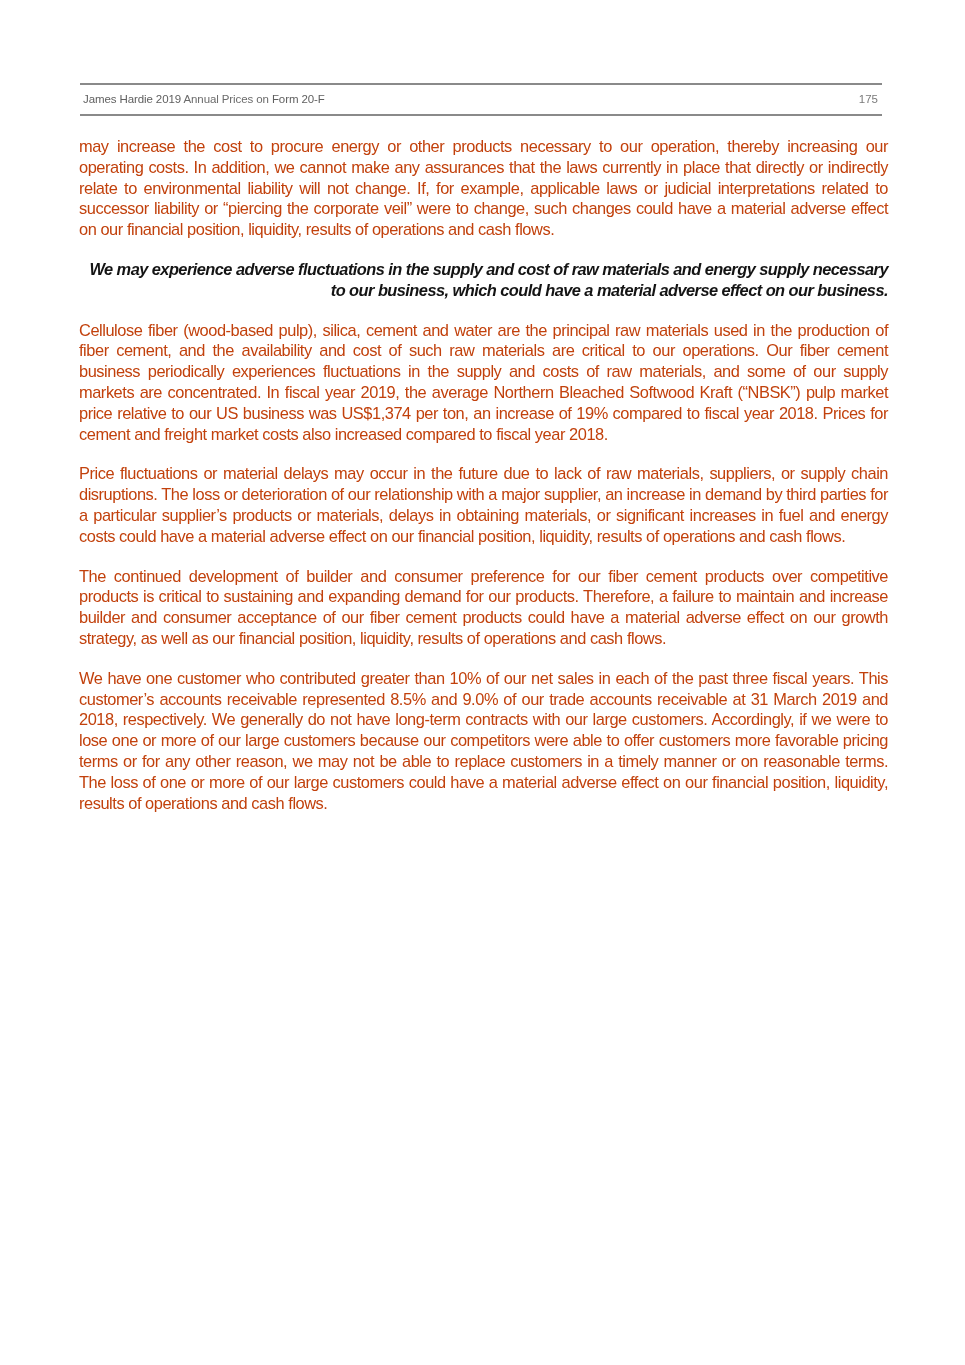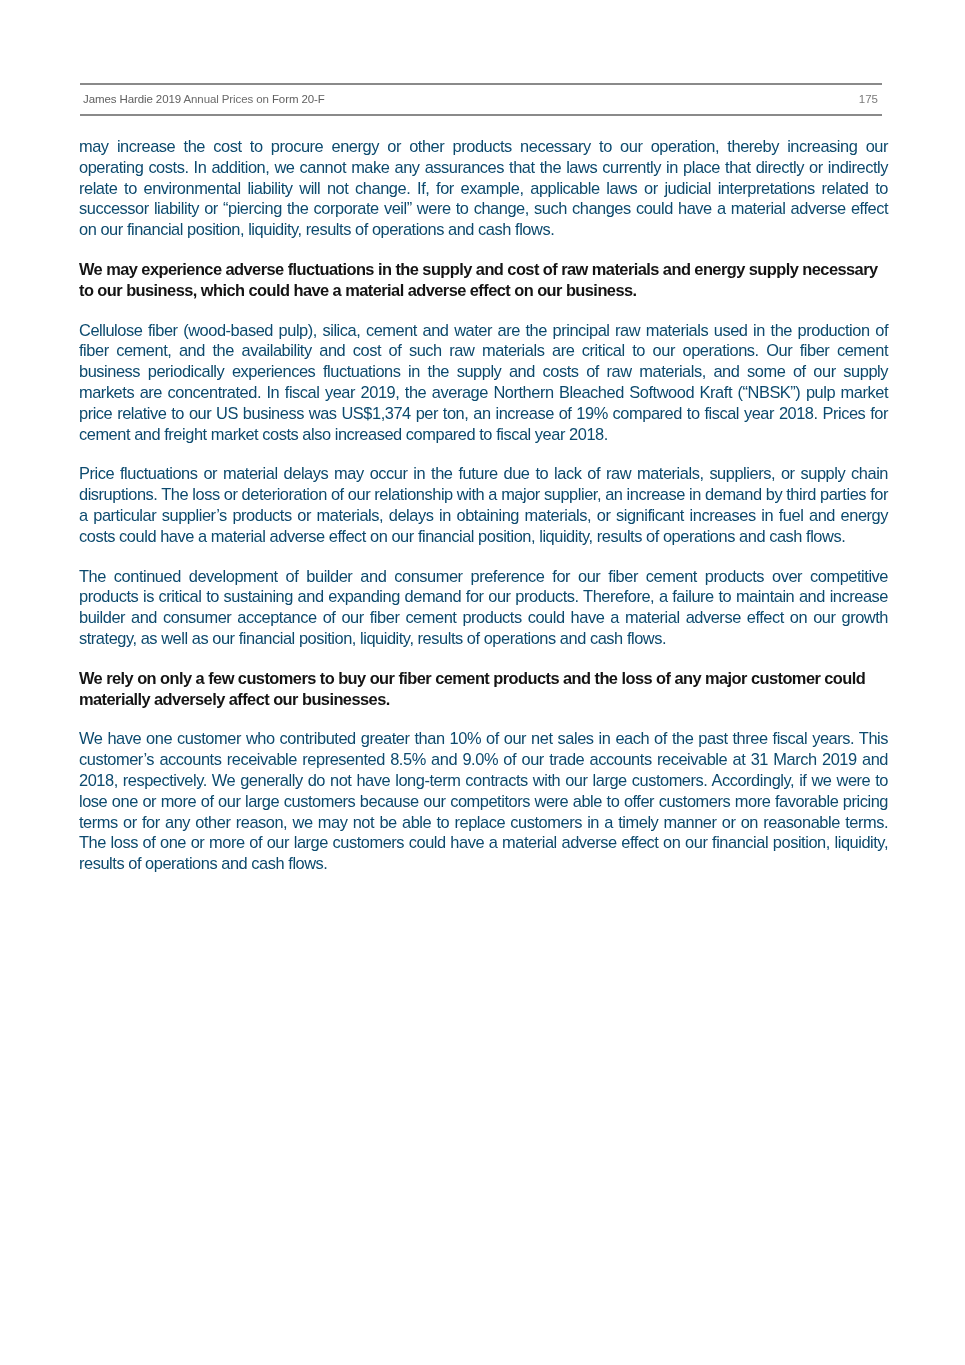--- a/index.html
+++ b/index.html
@@ -51,41 +51,41 @@
       top: 136px;
       width: 809px;
     }
     .para {
       margin: 0 0 19px 0;
       font-size: 16.4px;
       line-height: 20.8px;
       text-align: justify;
       letter-spacing: -0.45px;
       word-spacing: 0px;
-      color: #0c4a6e;
+      color: #c2410c;
     }
     .heading {
       margin: 8px 0 19px 0;
       font-size: 16.4px;
       line-height: 20.8px;
       font-weight: bold;
+      font-style: italic;
       letter-spacing: -0.55px;
       color: #141414;
-      text-align: left;
+      text-align: right;
     }
   </style>
 </head>
 <body>
 
 <div class="header">
   <div class="header-left"><b>James Hardie 2019</b><span> Annual Prices on </span><b>Form 20-F</b></div>
   <div class="header-right">175</div>
 </div>
 
 <div class="content">
   <p class="para">may increase the cost to procure energy or other products necessary to our operation, thereby increasing our operating costs. In addition, we cannot make any assurances that the laws currently in place that directly or indirectly relate to environmental liability will not change. If, for example, applicable laws or judicial interpretations related to successor liability or “piercing the corporate veil” were to change, such changes could have a material adverse effect on our financial position, liquidity, results of operations and cash flows.</p>
   <p class="heading">We may experience adverse fluctuations in the supply and cost of raw materials and energy supply necessary to our business, which could have a material adverse effect on our business.</p>
   <p class="para">Cellulose fiber (wood-based pulp), silica, cement and water are the principal raw materials used in the production of fiber cement, and the availability and cost of such raw materials are critical to our operations. Our fiber cement business periodically experiences fluctuations in the supply and costs of raw materials, and some of our supply markets are concentrated. In fiscal year 2019, the average Northern Bleached Softwood Kraft (“NBSK”) pulp market price relative to our US business was US$1,374 per ton, an increase of 19% compared to fiscal year 2018.  Prices for cement and freight market costs also increased compared to fiscal year 2018.</p>
   <p class="para">Price fluctuations or material delays may occur in the future due to lack of raw materials, suppliers, or supply chain disruptions. The loss or deterioration of our relationship with a major supplier, an increase in demand by third parties for a particular supplier’s products or materials, delays in obtaining materials, or significant increases in fuel and energy costs could have a material adverse effect on our financial position, liquidity, results of operations and cash flows.</p>
   <p class="para">The continued development of builder and consumer preference for our fiber cement products over competitive products is critical to sustaining and expanding demand for our products. Therefore, a failure to maintain and increase builder and consumer acceptance of our fiber cement products could have a material adverse effect on our growth strategy, as well as our financial position, liquidity, results of operations and cash flows.</p>
-  <p class="heading">We rely on only a few customers to buy our fiber cement products and the loss of any major customer could materially adversely affect our businesses.</p>
   <p class="para">We have one customer who contributed greater than 10% of our net sales in each of the past three fiscal years. This customer’s accounts receivable represented 8.5% and 9.0% of our trade accounts receivable at 31 March 2019 and 2018, respectively. We generally do not have long-term contracts with our large customers. Accordingly, if we were to lose one or more of our large customers because our competitors were able to offer customers more favorable pricing terms or for any other reason, we may not be able to replace customers in a timely manner or on reasonable terms. The loss of one or more of our large customers could have a material adverse effect on our financial position, liquidity, results of operations and cash flows.</p>
 </div>
 
 </body></html>

